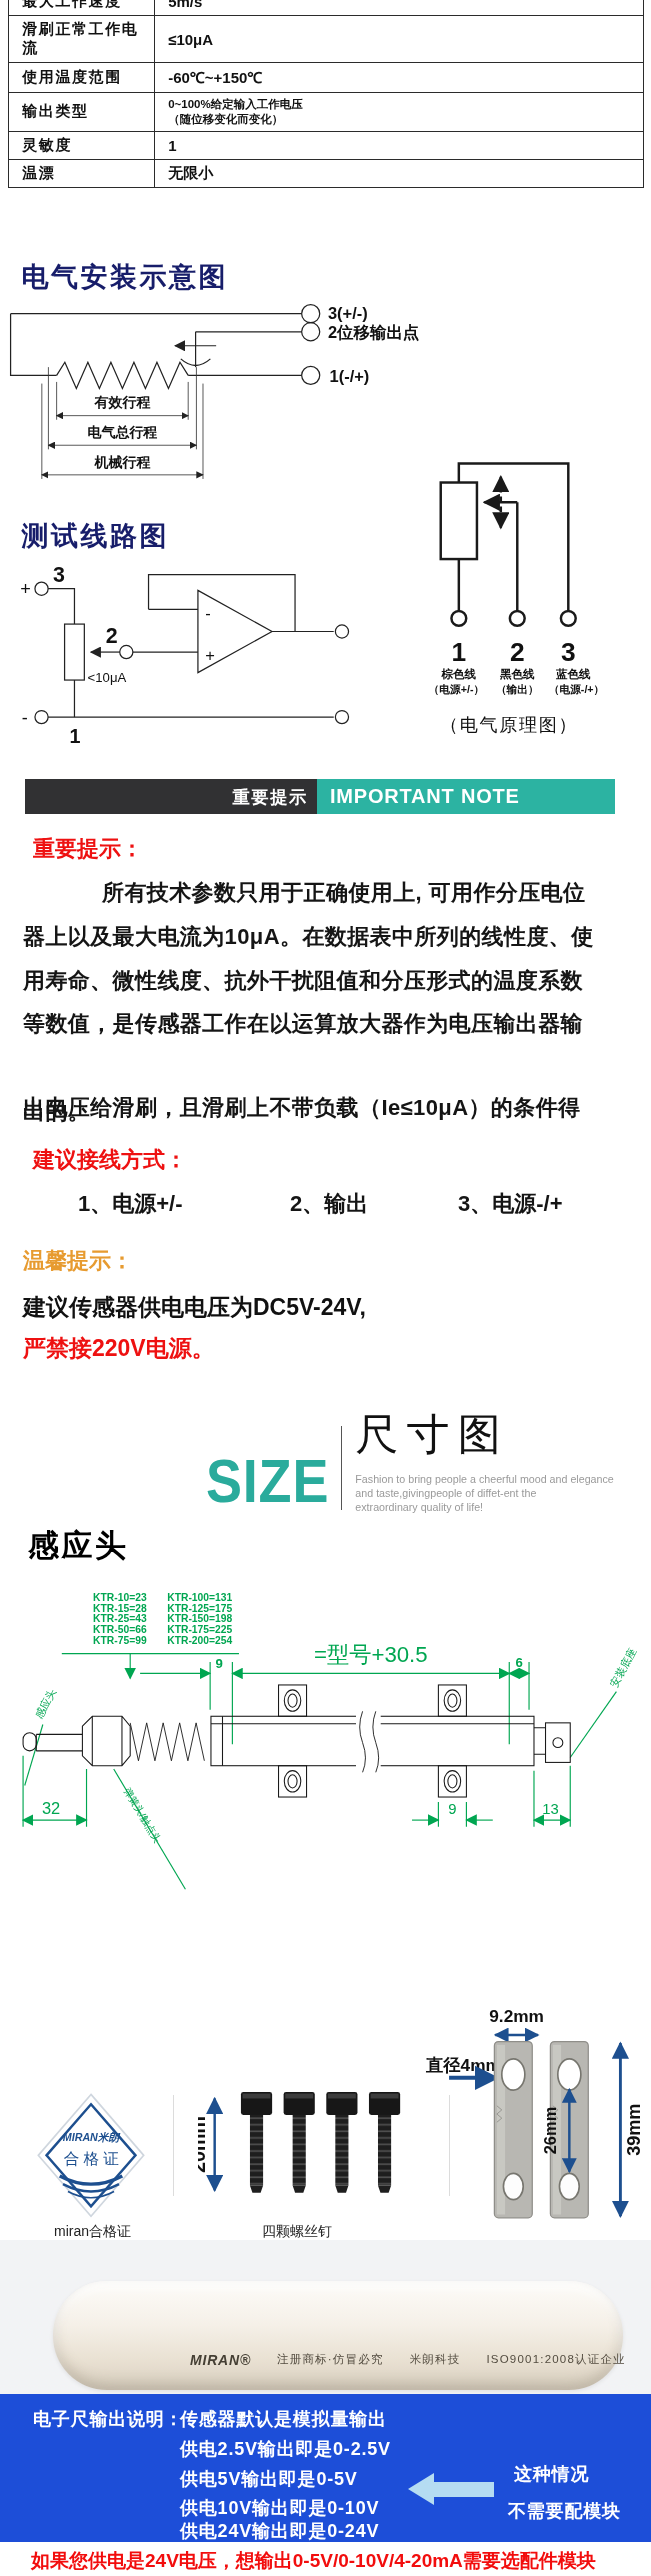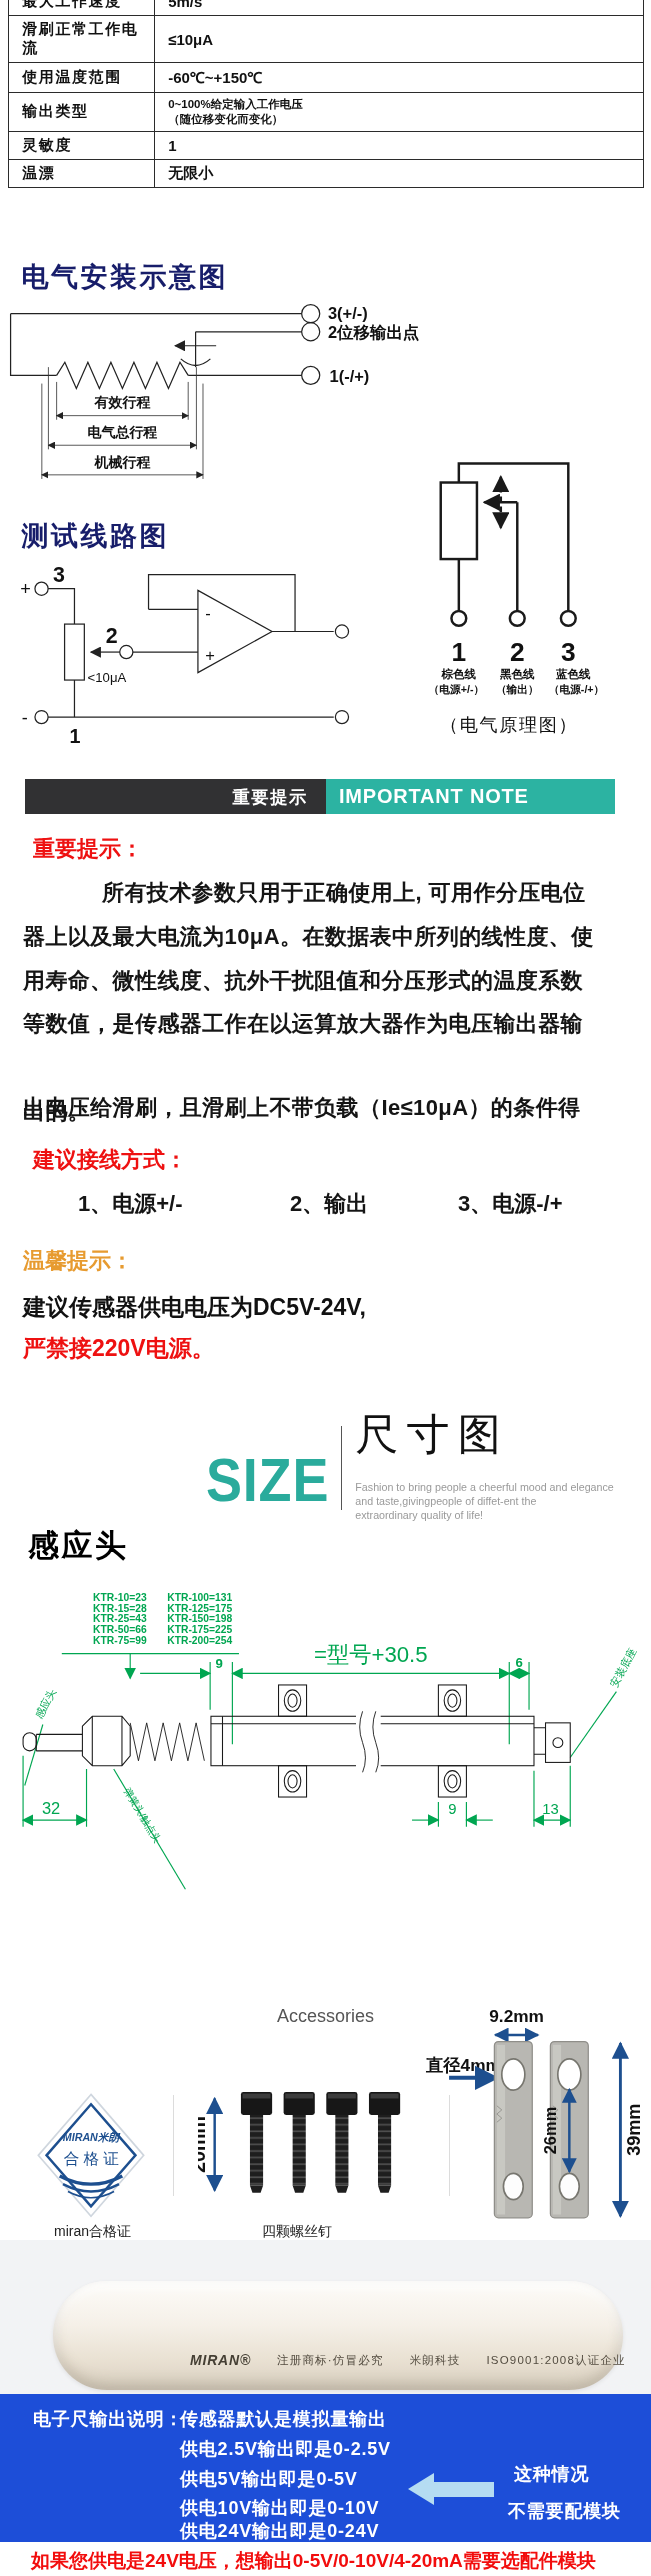--- a/index.html
+++ b/index.html
@@ -16,21 +16,21 @@
   .spec-value{flex:1;padding:4.1px 0 4.1px 13px;font-weight:700;font-size:15px;}
   .spec-sub{font-size:11.5px;line-height:1.3;font-weight:700;}
 
   
   .sec-title{position:absolute;left:21.4px;font-size:27px;font-weight:700;color:#171d6a;letter-spacing:2.5px;}
   #title-install{top:259px;}
   #title-test{top:518px;}
 
   
   #banner{position:absolute;top:779px;left:25px;width:590px;height:35px;display:flex;}
-  #banner-dark{width:283px;background:#313133;color:#fff;display:flex;align-items:center;justify-content:flex-end;padding-right:18px;font-size:17.3px;font-weight:700;letter-spacing:1.6px;}
+  #banner-dark{width:283px;background:#313133;color:#fff;display:flex;align-items:center;justify-content:flex-end;padding-right:9px;font-size:17.3px;font-weight:700;letter-spacing:1.6px;}
   #banner-teal{flex:1;background:#2cb3a2;color:#fff;display:flex;align-items:center;padding-left:13px;font-size:20px;font-weight:700;letter-spacing:0.8px;}
 
   
   .red-h{position:absolute;left:33px;color:#ee1111;font-weight:700;font-size:22px;}
   .para-line{position:absolute;left:23px;font-size:22px;font-weight:700;color:#151515;white-space:nowrap;letter-spacing:0.4px;}
   .wiring-item{position:absolute;font-size:22px;font-weight:700;color:#151515;white-space:nowrap;}
   #tips-heading{position:absolute;left:23px;color:#e79b30;font-weight:700;font-size:22px;}
   #tips-voltage{position:absolute;left:23px;font-size:23px;font-weight:700;color:#111;}
   #tips-warning{position:absolute;left:23px;font-size:23px;font-weight:700;color:#ee1111;}
 
@@ -50,21 +50,21 @@
   #vdiv2{left:449px;}
   .caption{position:absolute;top:2223px;font-size:14px;color:#222;}
   #cert-caption{left:54px;}
   #screws-caption{left:262px;}
 
   
   #tube-band{position:absolute;top:2240px;left:0;width:651px;height:154px;background:#f2f3f5;}
   #tube{position:absolute;top:41px;left:53px;width:570px;height:109px;border-radius:54px;
         background:linear-gradient(180deg,#fdfcf9 0%,#f5f0e8 40%,#eae2d4 70%,#d9d0c0 100%);
         box-shadow:inset 0 -6.6px 13px rgba(115,105,85,.28), inset 0 6.6px 10px rgba(255,255,255,.85), 0 1.6px 4.1px rgba(0,0,0,.08);}
-  #tube-text{position:absolute;top:71px;left:137px;display:flex;gap:26px;align-items:flex-end;color:#534c40;white-space:nowrap;}
+  #tube-text{position:absolute;top:71px;left:137px;display:flex;gap:26px;align-items:flex-start;color:#534c40;white-space:nowrap;}
   #tube-brand{font-weight:700;font-style:italic;font-size:14px;letter-spacing:0.8px;color:#453f34;}
   .tube-item{font-size:11.5px;letter-spacing:1.2px;}
 
   
   #output-panel{position:absolute;top:2394px;left:0;width:651px;height:148px;background:#1d4ed8;color:#fff;}
   .op-line{position:absolute;font-size:18px;font-weight:700;letter-spacing:0.8px;white-space:nowrap;}
   #op-arrow-tip{position:absolute;top:79px;left:408px;width:0;height:0;border-top:16.5px solid transparent;border-bottom:16.5px solid transparent;border-right:26px solid #b5dcf2;}
   #op-arrow-body{position:absolute;top:88px;left:433px;width:61px;height:15px;background:#b5dcf2;}
 
   
@@ -223,21 +223,21 @@
   <div class="wiring-item" style="top:1189px;left:458px">3、电源-/+</div>
   <div id="tips-heading" style="top:1246px">温馨提示：</div>
   <div id="tips-voltage" style="top:1292px">建议传感器供电电压为DC5V-24V,</div>
   <div id="tips-warning" style="top:1333px">严禁接220V电源。</div>
 
   <div id="size-block">
     <div id="size-en">SIZE</div>
     <div id="size-div"></div>
     <div>
       <div id="size-zh">尺寸图</div>
-      <div class="tagline" style="margin-top:22px">Fashion to bring people a cheerful mood and elegance</div>
+      <div class="tagline" style="margin-top:14px">Fashion to bring people a cheerful mood and elegance</div>
       <div class="tagline">and taste,givingpeople of diffet-ent the</div>
       <div class="tagline">extraordinary quality of life!</div>
     </div>
   </div>
   <div id="head-heading">感应头</div>
 
   <svg class="abs" style="top:1586px;left:0" width="651" height="338" viewBox="0 0 790 410">
     <defs>
       <marker id="mG" viewBox="0 0 10 10" markerWidth="10" markerHeight="10" refX="9" refY="5" orient="auto-start-reverse">
           <path d="M0,0L10,5L0,10z" fill="#00a651"></path>
@@ -305,21 +305,20 @@
       <ellipse cx="549" cy="237" rx="10" ry="13"></ellipse>
         <ellipse cx="549" cy="237" rx="5.5" ry="8"></ellipse>
       <rect x="662" y="166" width="30" height="48"></rect>
       <path d="M648,172 H662 M648,204 H662"></path>
       <circle cx="677" cy="190" r="6"></circle>
     </g>
     <rect x="432" y="150" width="30" height="76" fill="#ffffff" stroke="none"></rect>
     <path d="M440,152 q-7,19 0,38 q7,19 0,36 M456,152 q-7,19 0,38 q7,19 0,36" stroke="#1a1a1a" stroke-width="1.1" fill="none"></path>
   </svg>
 
-  <div id="acc-sub">Accessories</div>
   <div class="vdiv" id="vdiv1"></div>
   <div class="vdiv" id="vdiv2"></div>
 
   <svg class="abs" style="top:2091px;left:35px" width="112" height="132" viewBox="0 0 136 160">
     <polygon points="68,4 132,78 68,152 4,78" fill="#ffffff" stroke="#cfd6de" stroke-width="2"></polygon>
     <polygon points="68,16 122,78 68,140 14,78" fill="#ffffff" stroke="#1d4f8f" stroke-width="3"></polygon>
     <text x="68" y="60" text-anchor="middle" font-size="13" font-weight="700" font-style="italic" fill="#1d4f8f">MIRAN米朗</text>
     <text x="71" y="88" text-anchor="middle" font-size="19" letter-spacing="5" fill="#1d4f8f">合格证</text>
     <g stroke="#1d4f8f" fill="none">
       <path d="M30,103 Q68,123 106,103" stroke-width="4"></path>

